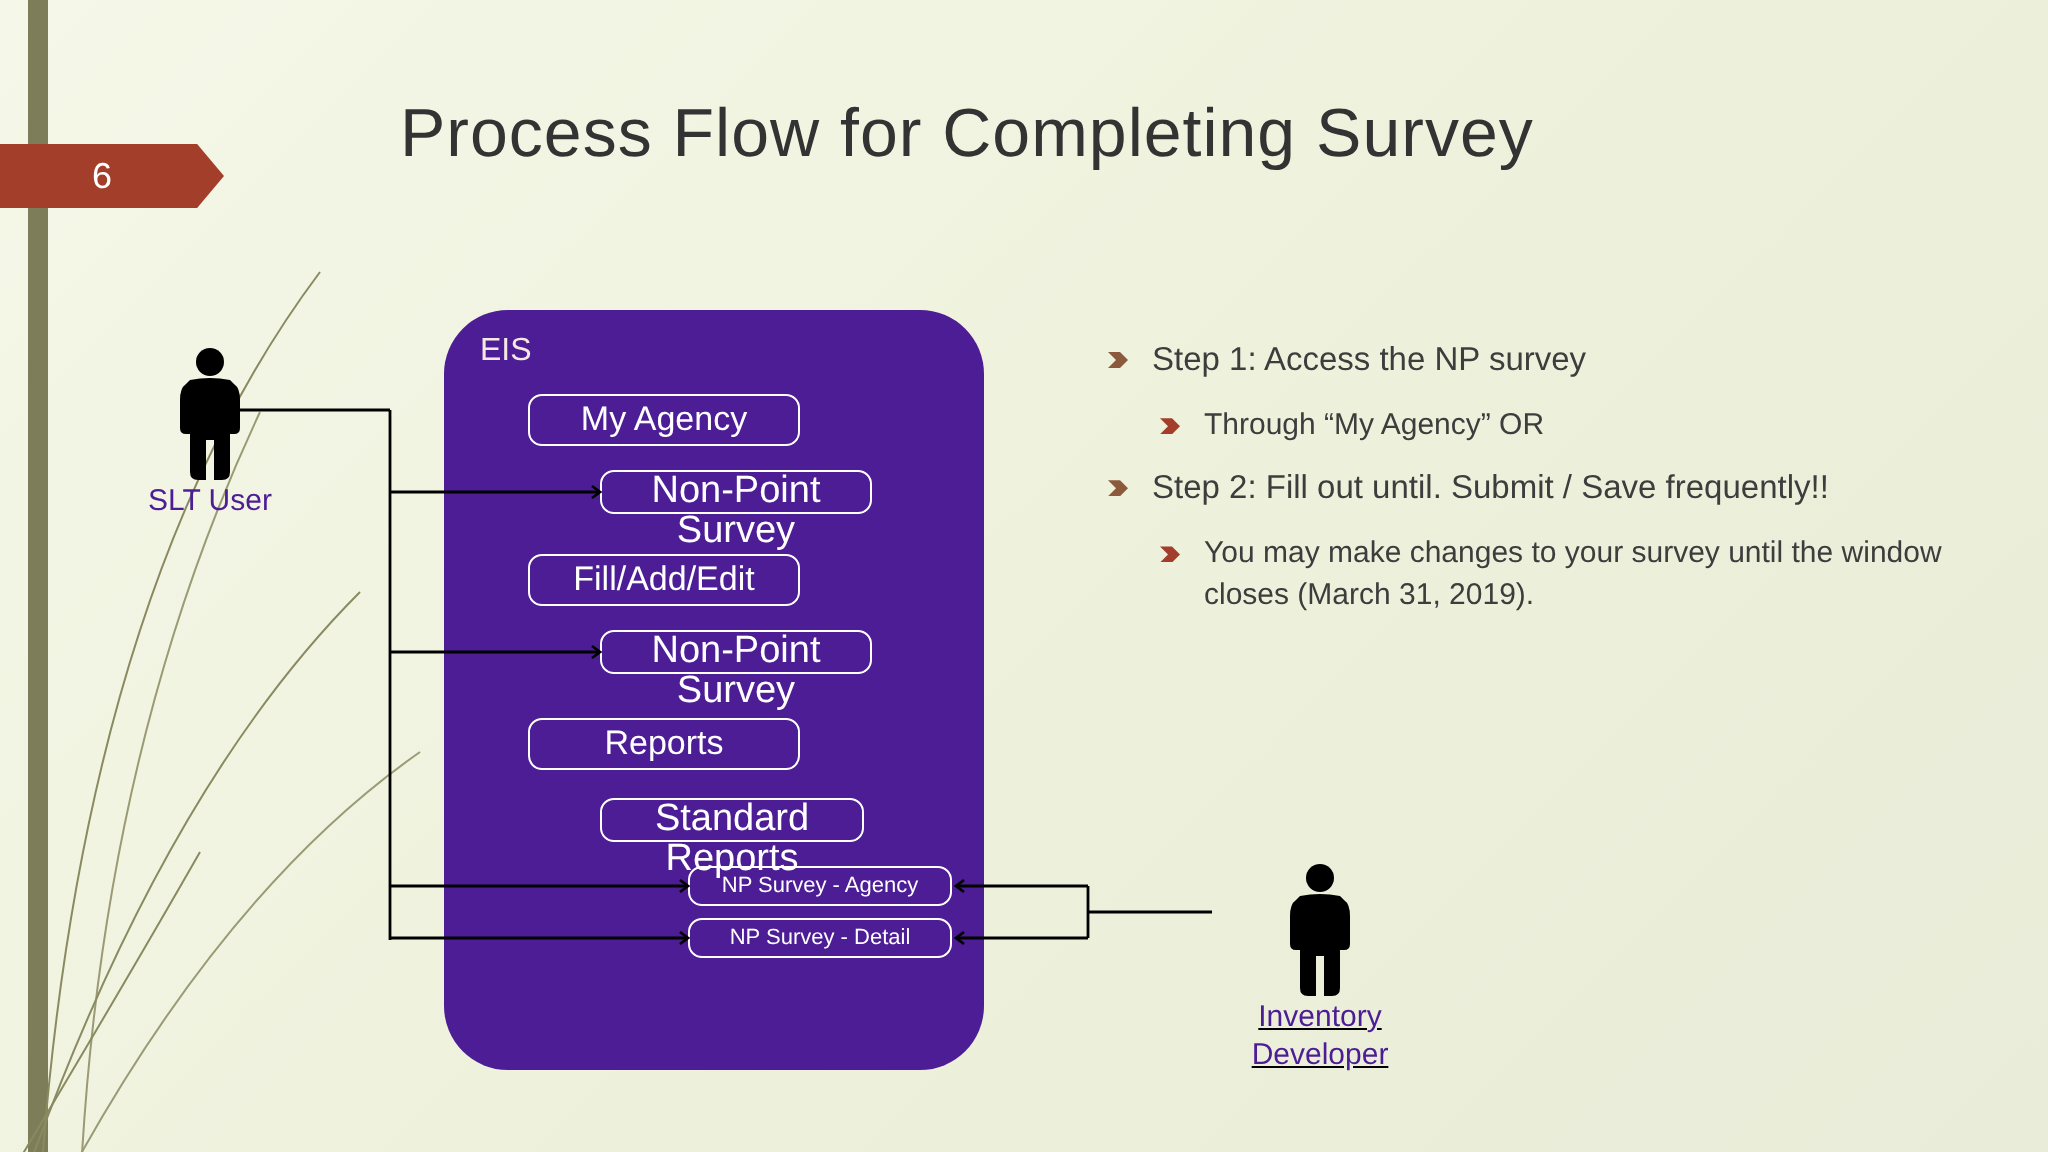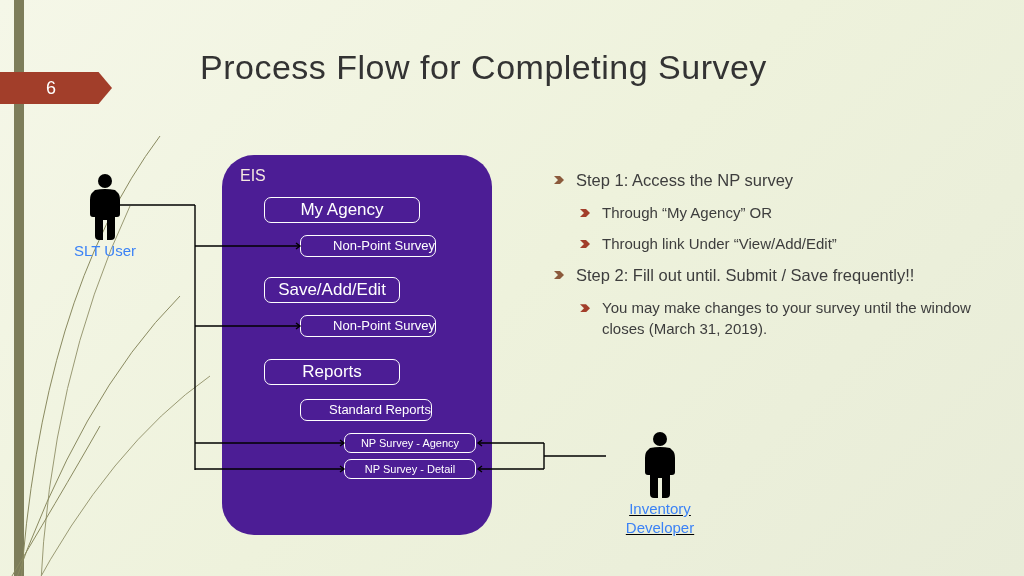--- a/index.html
+++ b/index.html
@@ -68,26 +68,26 @@
     color: #f5e8e0;
   }
   .mbox {
     border: 1.3px solid #fff;
     border-radius: 7px;
     text-align: center;
     color: #fff;
     position: absolute;
   }
   .lvl1 { font-size: 17px; height: 26px; line-height: 24px; }
-  .lvl2 { font-size: 13px; height: 22px; line-height: 20px; text-align: right; }
+  .lvl2 { font-size: 19px; height: 22px; line-height: 20px; }
   .lvl3 { font-size: 11px; height: 20px; line-height: 18px; }
   
   .person { position: absolute; }
   .person svg { display: block; margin: 0 auto; }
-  .person-label { text-align: center; font-size: 15px; color: #3b82f6; margin-top: 2px; }
+  .person-label { text-align: center; font-size: 15px; color: #4c1d95; margin-top: 2px; }
   
   .bullets {
     position: absolute;
     left: 554px;
     top: 142px;
     width: 440px;
     color: #3d3d3d;
     font-size: 16.5px;
     line-height: 1.4;
     margin-top: 27px;
@@ -143,24 +143,24 @@
     <circle cx="25" cy="9" r="7" fill="#000"></circle>
     <path d="M 15 18 Q 25 16 35 18 L 37 20 Q 40 22 40 28 L 40 42 Q 40 45 37 45 L 35 45 L 35 64 Q 35 68 31 68 L 27 68 L 27 48 L 23 48 L 23 68 L 19 68 Q 15 68 15 64 L 15 45 L 13 45 Q 10 45 10 42 L 10 28 Q 10 22 13 20 Z" fill="#000"></path>
   </svg>
   <div class="person-label">Inventory</div>
   <div class="person-label">Developer</div>
 </div>
 
 <div class="eis-panel">
   <div class="eis-label">EIS</div>
 
-  <div class="mbox lvl1" style="left:42px; top:42px; width:156px;">My Agency</div>
+  <div class="mbox lvl1" style="left:42px; top:42px; width:136px;">My Agency</div>
   <div class="mbox lvl2" style="left:78px; top:80px; width:136px;">Non-Point Survey</div>
 
-  <div class="mbox lvl1" style="left:42px; top:122px; width:136px;">Save/Add/Edit</div>
+  <div class="mbox lvl1" style="left:42px; top:122px; width:136px;">Fill/Add/Edit</div>
   <div class="mbox lvl2" style="left:78px; top:160px; width:136px;">Non-Point Survey</div>
 
   <div class="mbox lvl1" style="left:42px; top:204px; width:136px;">Reports</div>
   <div class="mbox lvl2" style="left:78px; top:244px; width:132px;">Standard Reports</div>
   <div class="mbox lvl3" style="left:122px; top:278px; width:132px;">NP Survey - Agency</div>
   <div class="mbox lvl3" style="left:122px; top:304px; width:132px;">NP Survey - Detail</div>
 </div>
 
 <svg class="connectors" width="1024" height="576">
   <g stroke="#000" stroke-width="1.4" fill="none">
@@ -184,16 +184,15 @@
     <path d="M 544 443 L 544 469"></path>
     <path d="M 544 456 L 606 456"></path>
     <path d="M 482 440 L 478 443 L 482 446"></path>
     <path d="M 482 466 L 478 469 L 482 472"></path>
   </g>
 </svg>
 
 <div class="bullets">
   <div class="bul">Step 1:  Access the NP survey</div>
   <div class="bul red sub">Through “My Agency” OR</div>
-  <div class="bul red sub">Through link Under “View/Add/Edit”</div>
   <div class="bul">Step 2:  Fill out until.  Submit / Save frequently!!</div>
   <div class="bul red sub">You may make changes to your survey until the window closes (March 31, 2019).</div>
 </div>
 
 </body></html>

